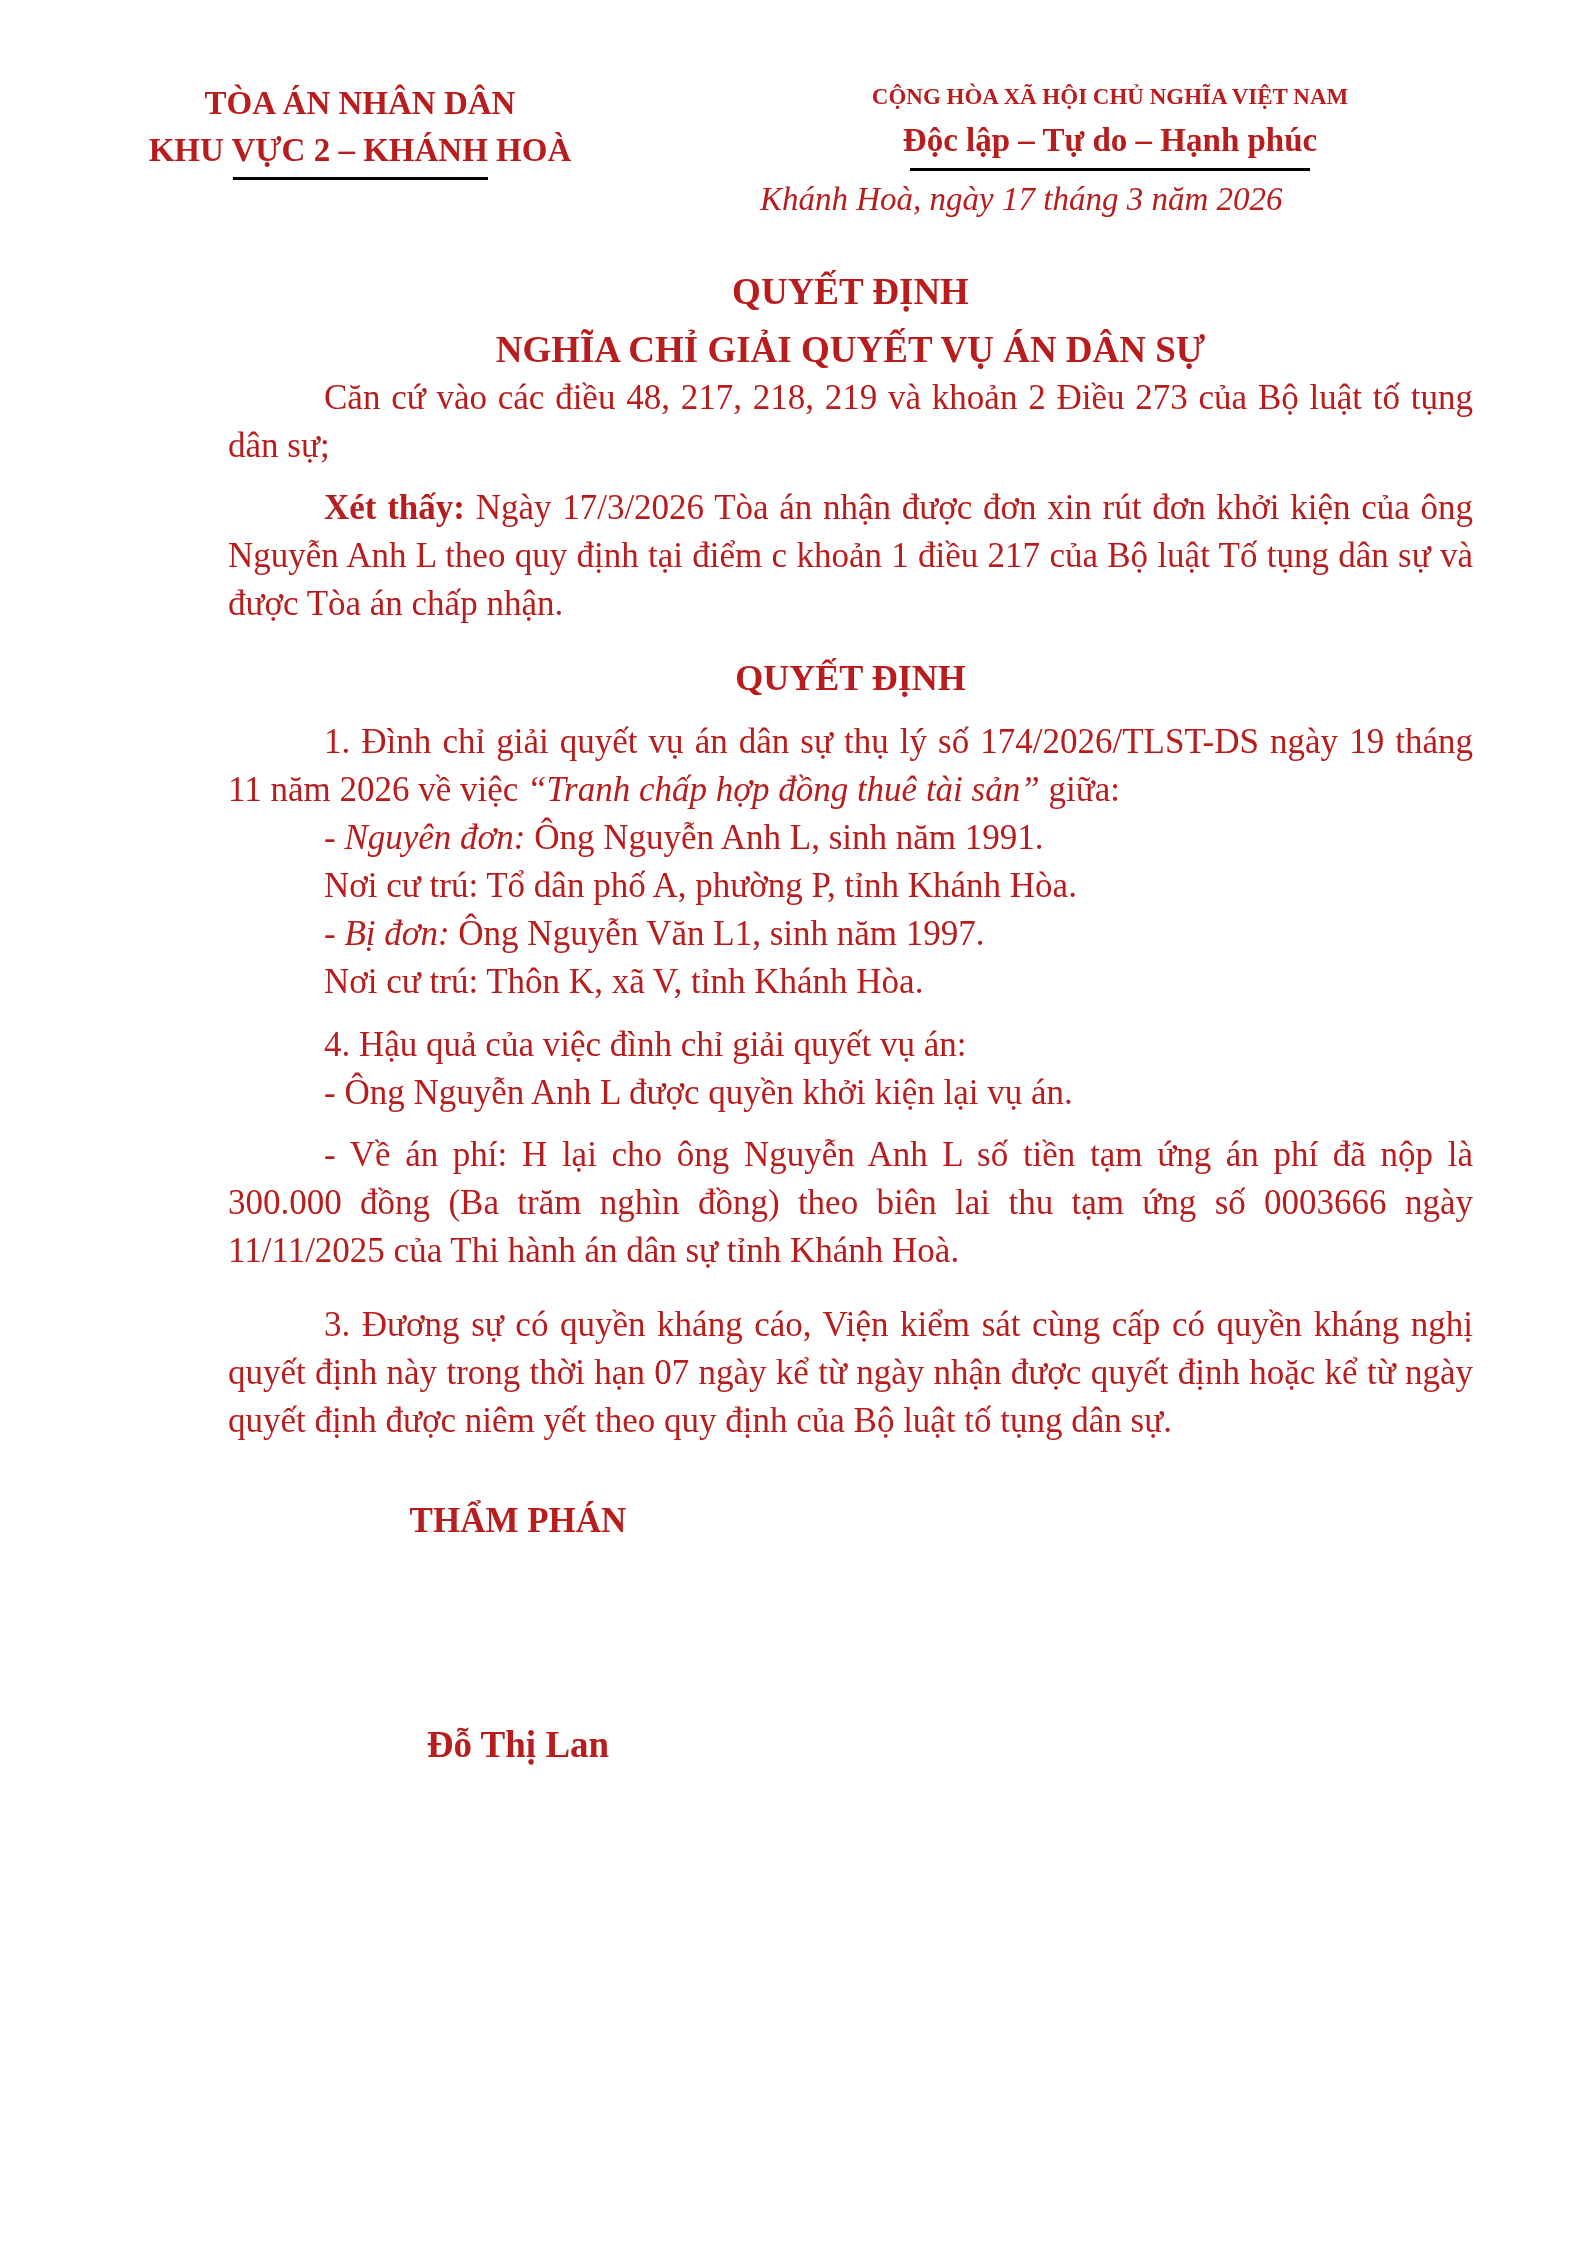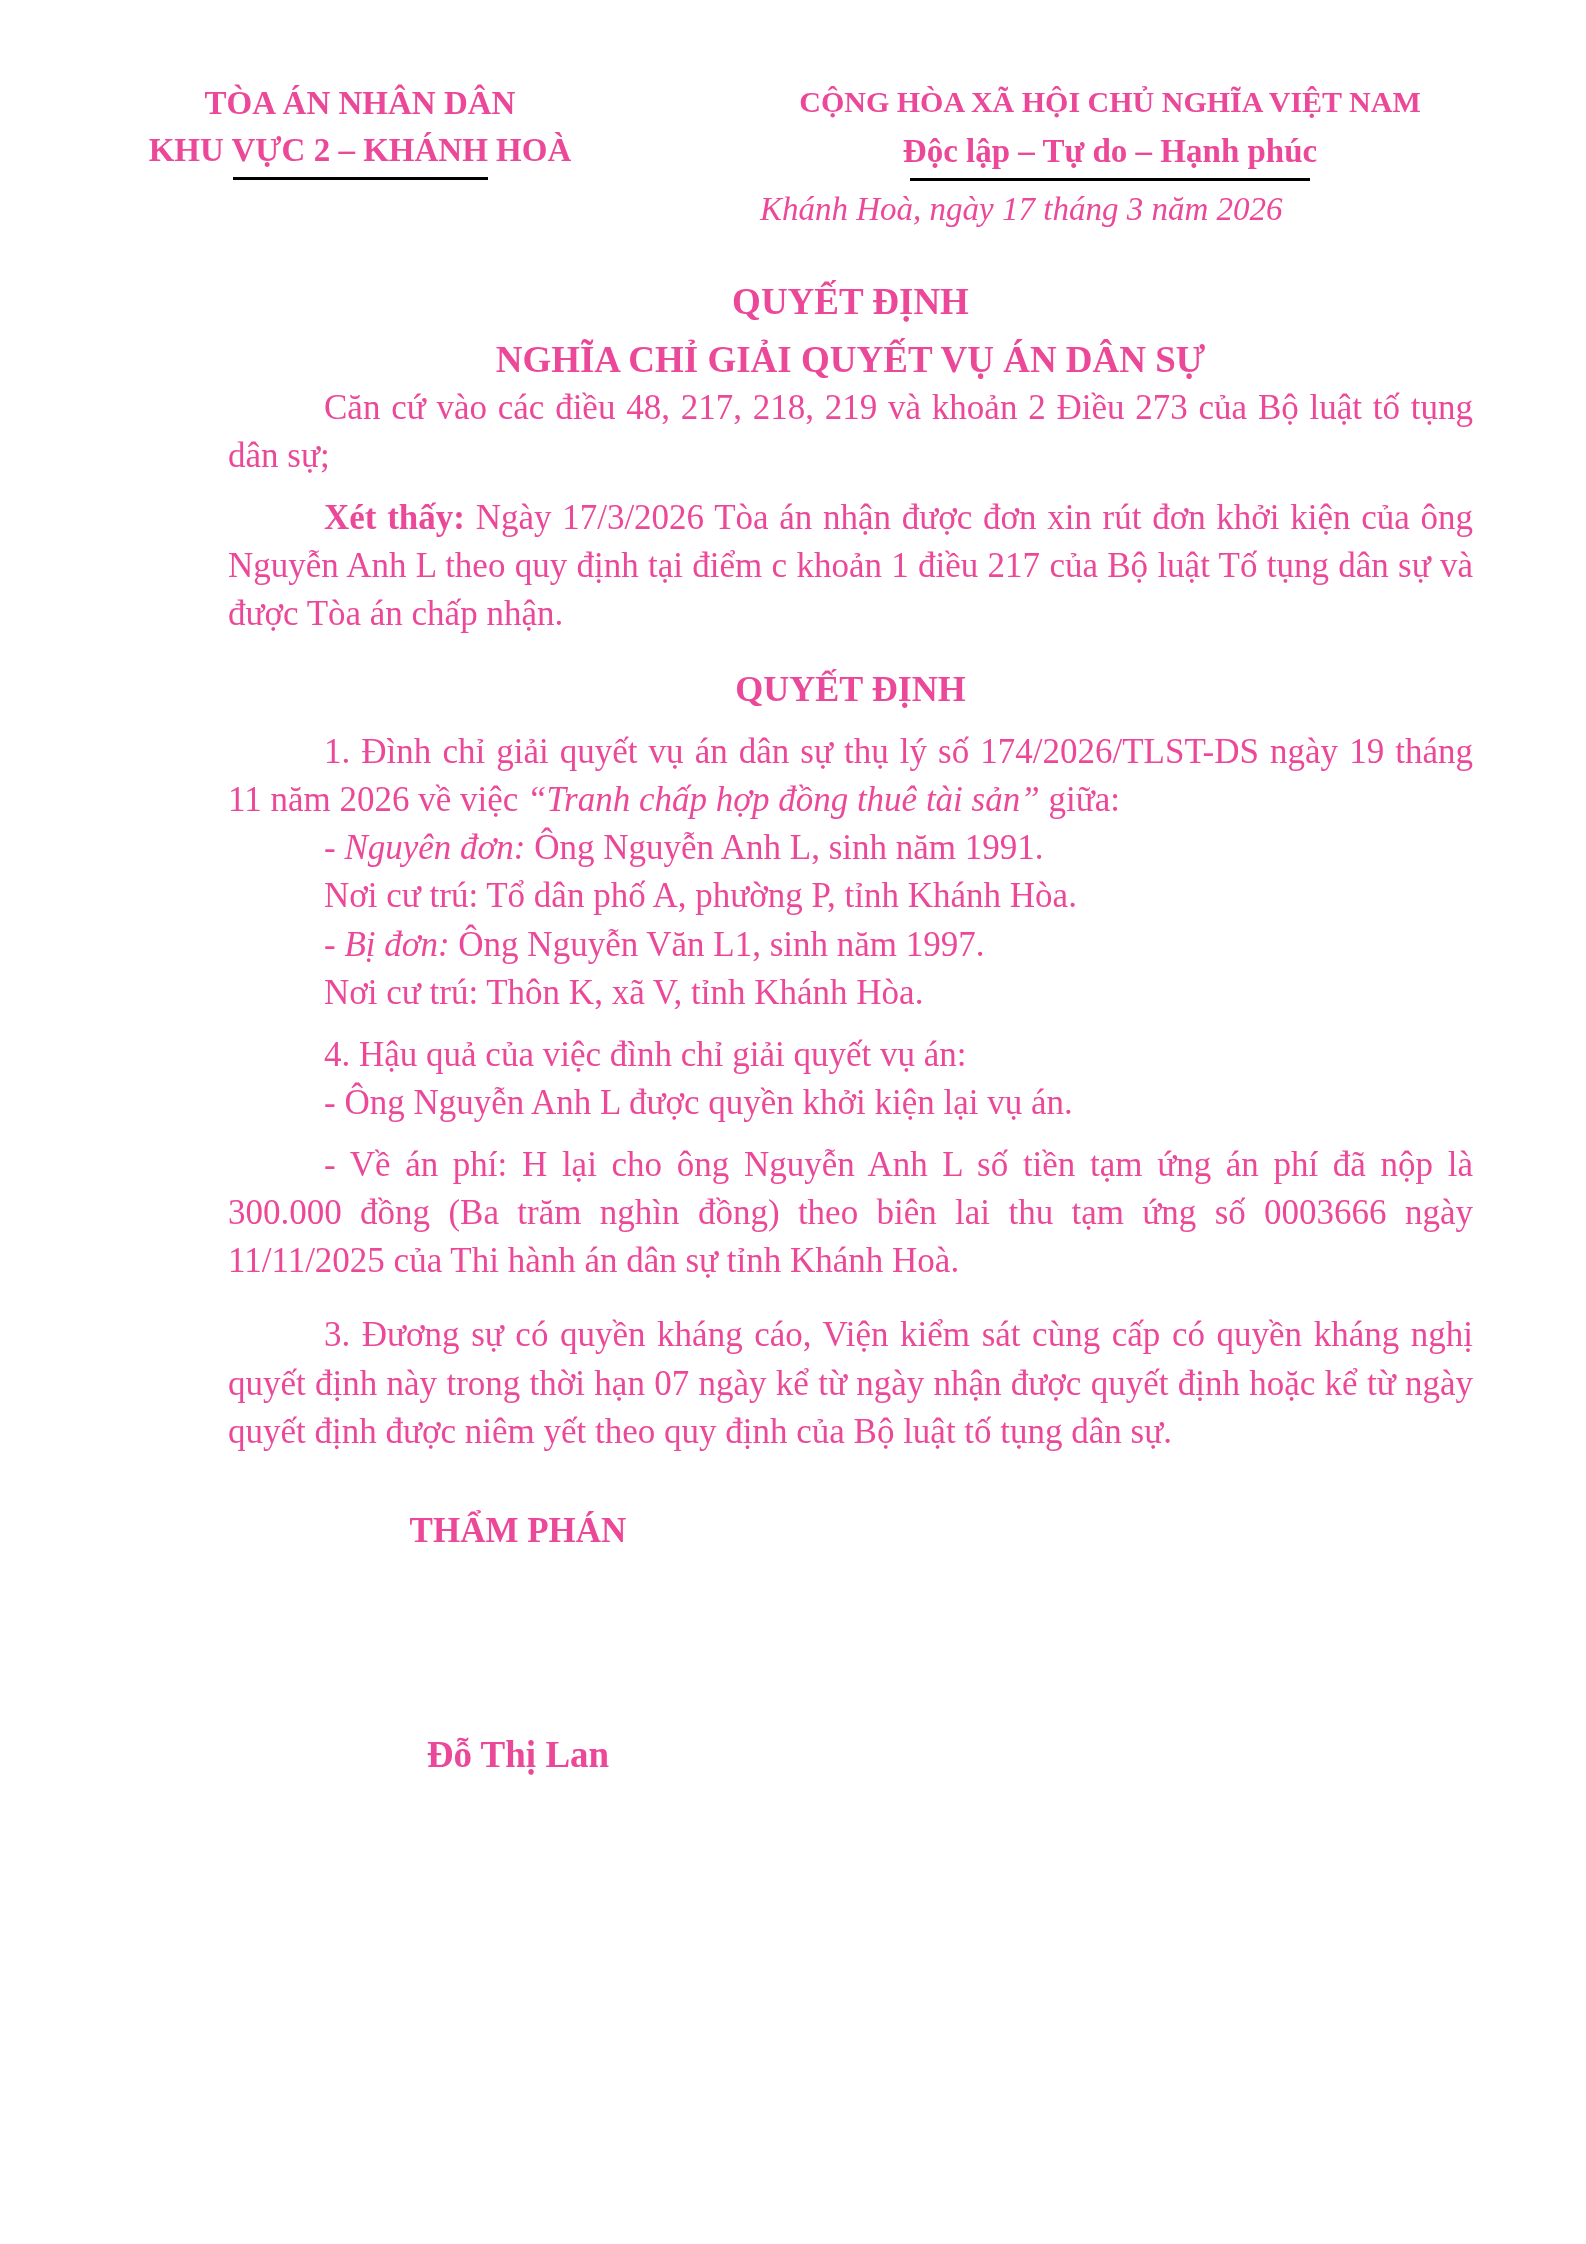--- a/index.html
+++ b/index.html
@@ -1,32 +1,32 @@
 <!DOCTYPE html>
 <html lang="vi"><head>
 <meta charset="utf-8">
 <style>
   html, body { margin: 0; padding: 0; background: #ffffff; }
   .page {
     position: relative;
     width: 1586px;
     height: 2244px;
     background: #ffffff;
-    color: #ec4899;
+    color: #b91c1c;
     font-family: "Liberation Serif", "DejaVu Serif", serif;
     overflow: hidden;
   }
   
   .header { display: flex; align-items: flex-start; padding-top: 80px; }
   .header-left { width: 520px; margin-left: 100px; text-align: center; }
   .org-line { font-weight: bold; font-size: 33px; line-height: 1.42; white-space: nowrap; }
   .rule-left { width: 255px; border-bottom: 3px solid #000; margin: 3px auto 0 auto; height: 0; }
   .doc-num { font-size: 32px; margin-top: 10px; }
   .header-right { width: 700px; margin-left: 140px; text-align: center; }
-  .motto-1 { font-weight: bold; font-size: 30px; line-height: 1.45; white-space: nowrap; }
+  .motto-1 { font-weight: bold; font-size: 23px; line-height: 1.45; white-space: nowrap; }
   .motto-2 { font-weight: bold; font-size: 33px; line-height: 1.4; margin-top: 4px; }
   .rule-right { width: 400px; border-bottom: 3px solid #000; margin: 4px auto 0 auto; height: 0; }
   .place-date { font-style: italic; font-size: 33px; margin: 10px 240px 0 0; width: 460px; white-space: nowrap; }
   
   .content { margin-left: 228px; width: 1245px; }
   .doc-title { text-align: center; margin-top: 50px; }
   .doc-title-1 { font-weight: bold; font-size: 37px; line-height: 1.3; }
   .doc-title-2 { font-weight: bold; font-size: 37px; line-height: 1.3; margin-top: 10px; }
   .body-start { margin-top: 40px; }
   .para {

